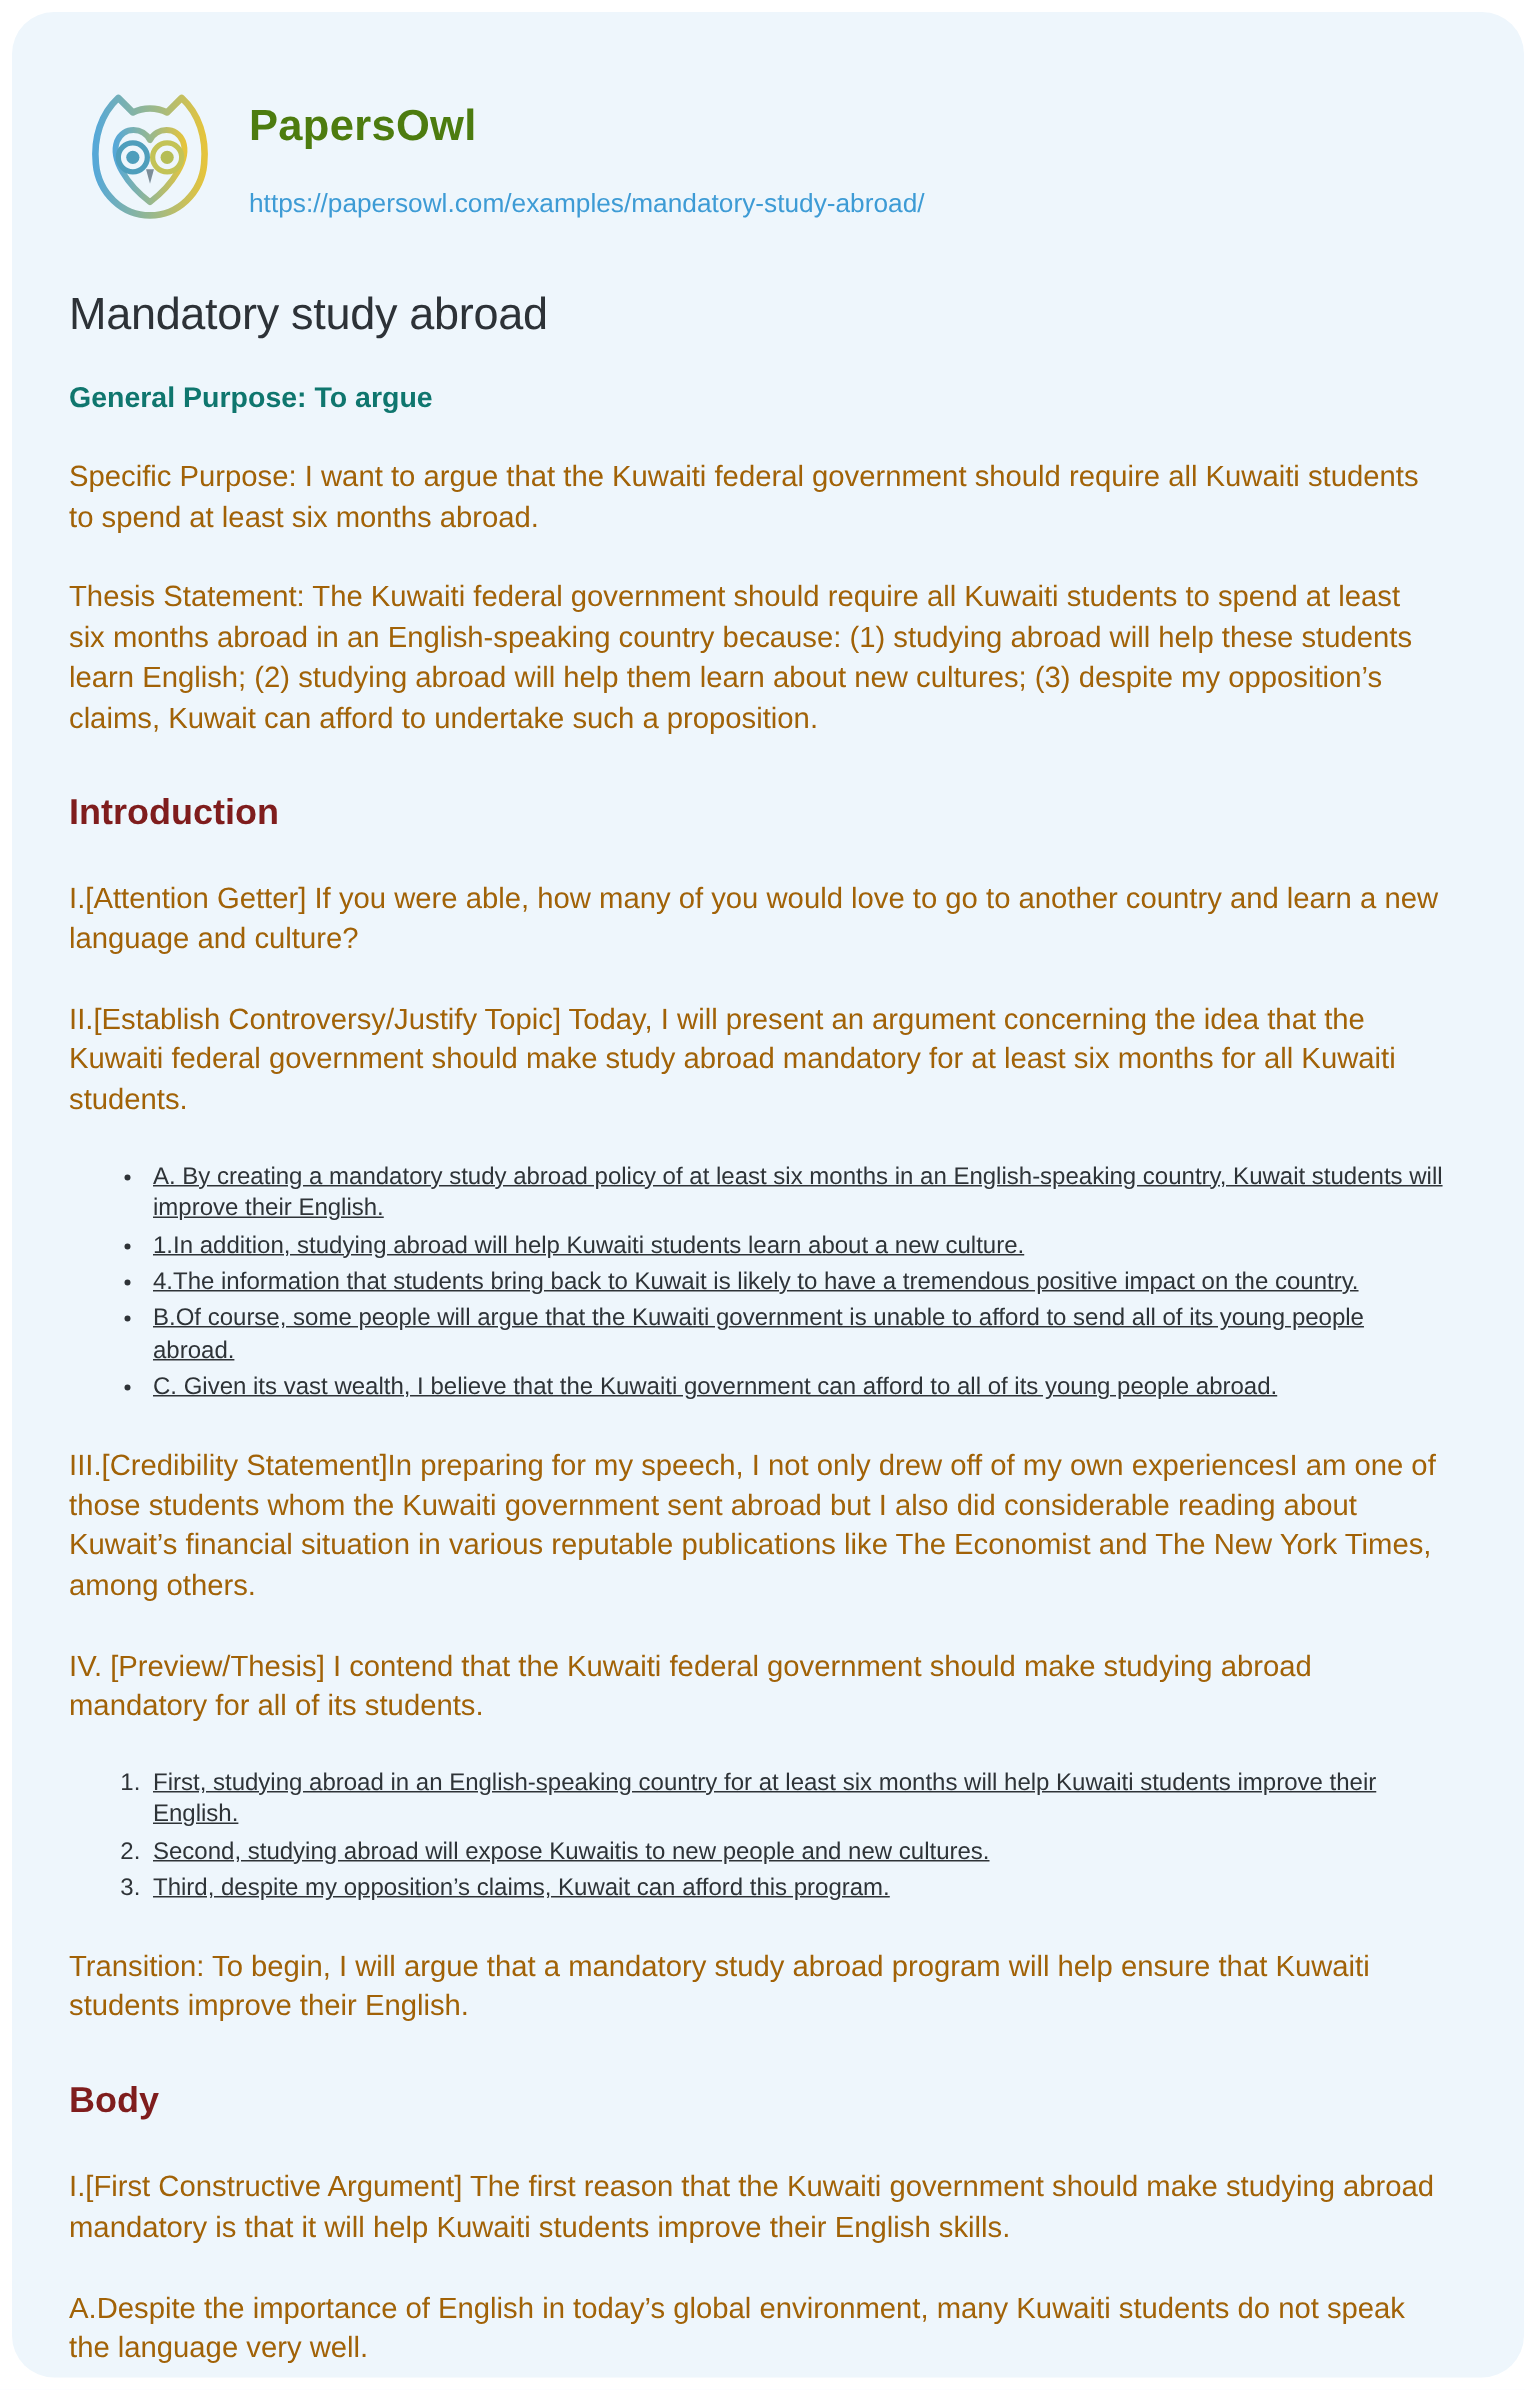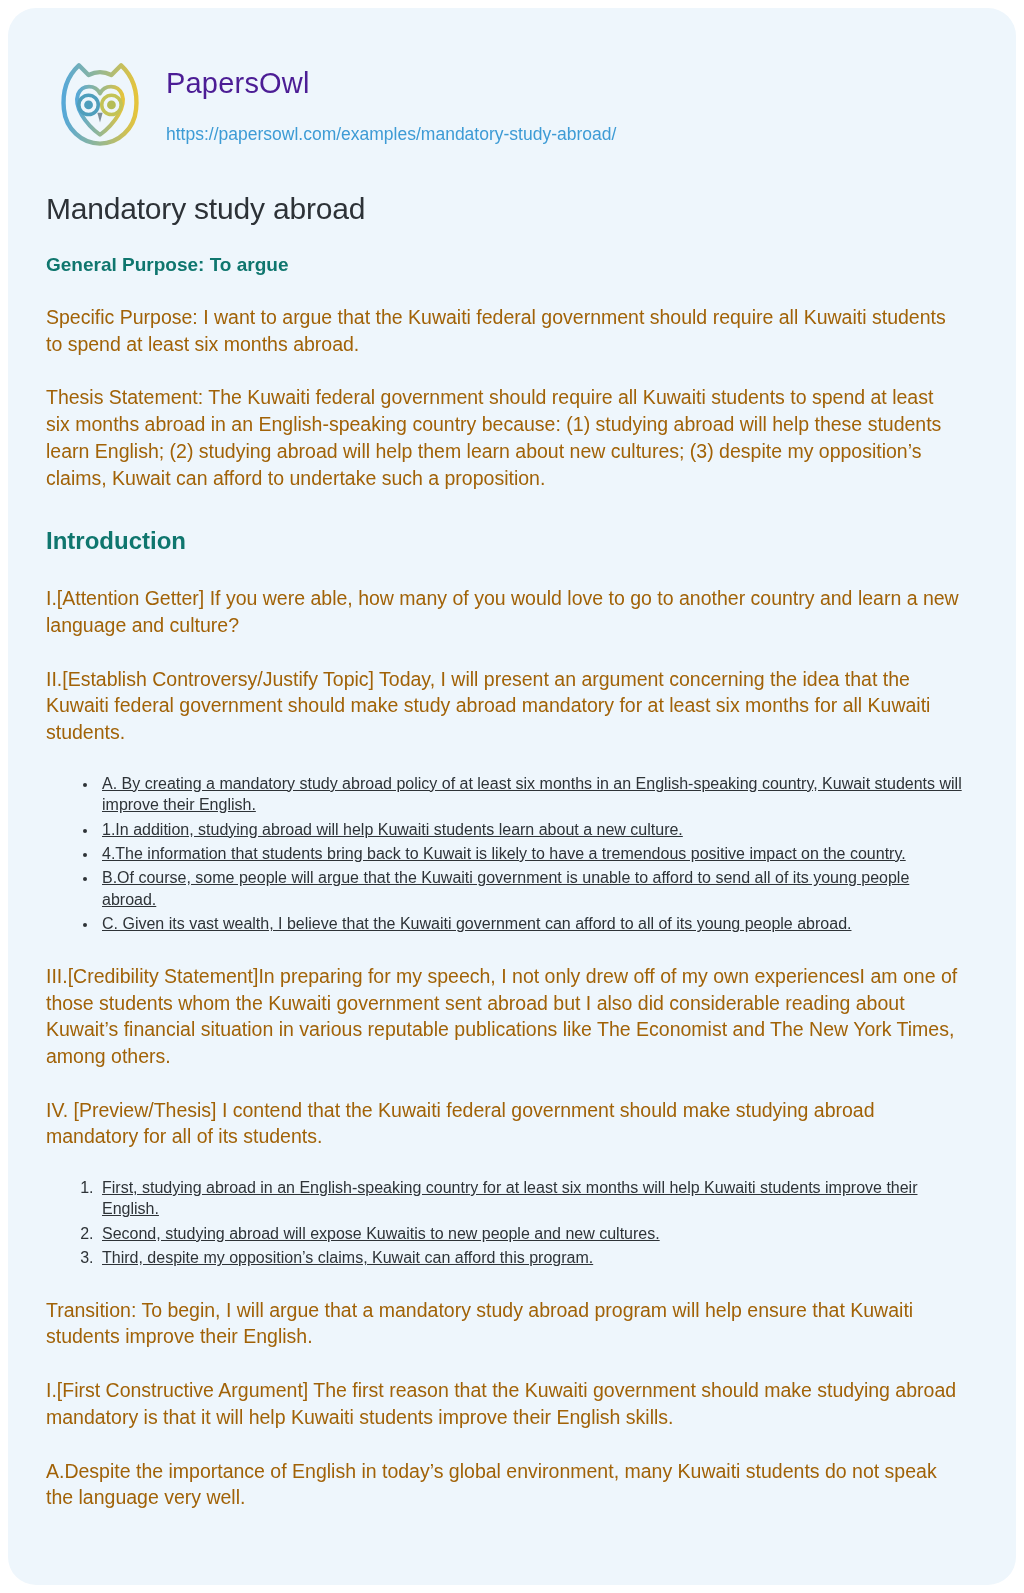--- a/index.html
+++ b/index.html
@@ -27,22 +27,22 @@
   }
   .logo-row {
     display: flex;
     align-items: center;
     gap: 22px;
     margin-left: 10px;
     margin-bottom: 38px;
   }
   .brand {
     font-size: 29px;
-    font-weight: 400;
-    color: #4c1d95;
+    font-weight: 700;
+    color: #4d7c0f;
     letter-spacing: 0.2px;
   }
   .url {
     font-size: 17.5px;
     color: #3d9bd5;
     margin-top: 24px;
   }
   h1.title {
     font-size: 30px;
     font-weight: 400;
@@ -59,21 +59,21 @@
   p.para {
     font-size: 19.5px;
     line-height: 1.37;
     color: #a16207;
     margin: 0 0 27px 0;
     max-width: 920px;
   }
   h2.section {
     font-size: 24px;
     font-weight: 700;
-    color: #0f766e;
+    color: #7f1d1d;
     margin: 36px 0 30px 0;
   }
   ul.blist, ol.nlist {
     font-size: 16px;
     line-height: 1.34;
     color: #2e3337;
     margin: 0 0 28px 0;
     padding-left: 52px;
     max-width: 900px;
     text-decoration: underline;
@@ -142,19 +142,20 @@
     <p class="para">IV. [Preview/Thesis] I contend that the Kuwaiti federal government should make studying abroad mandatory for all of its students.</p>
 
     <ol class="nlist">
       <li>First, studying abroad in an English-speaking country for at least six months will help Kuwaiti students improve their English.</li>
       <li>Second, studying abroad will expose Kuwaitis to new people and new cultures.</li>
       <li>Third, despite my opposition’s claims, Kuwait can afford this program.</li>
     </ol>
 
     <p class="para">Transition: To begin, I will argue that a mandatory study abroad program will help ensure that Kuwaiti students improve their English.</p>
 
+    <h2 class="section">Body</h2>
 
     <p class="para">I.[First Constructive Argument] The first reason that the Kuwaiti government should make studying abroad mandatory is that it will help Kuwaiti students improve their English skills.</p>
 
     <p class="para">A.Despite the importance of English in today’s global environment, many Kuwaiti students do not speak the language very well.</p>
 
   </div>
 </div>
 
 </body></html>

